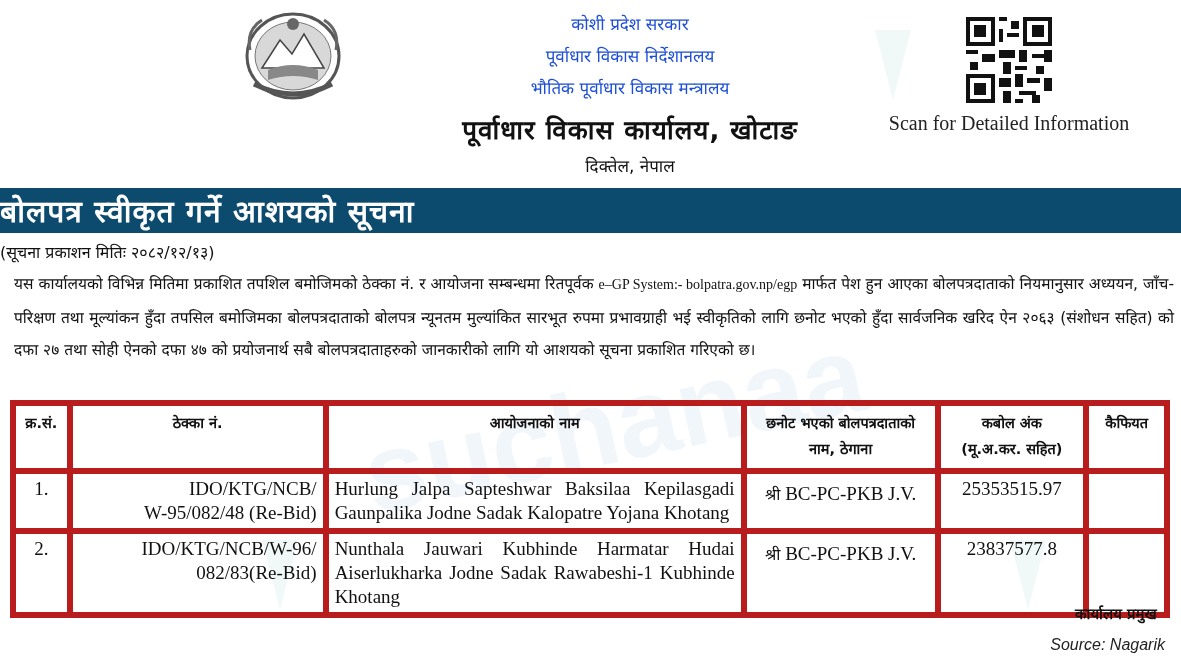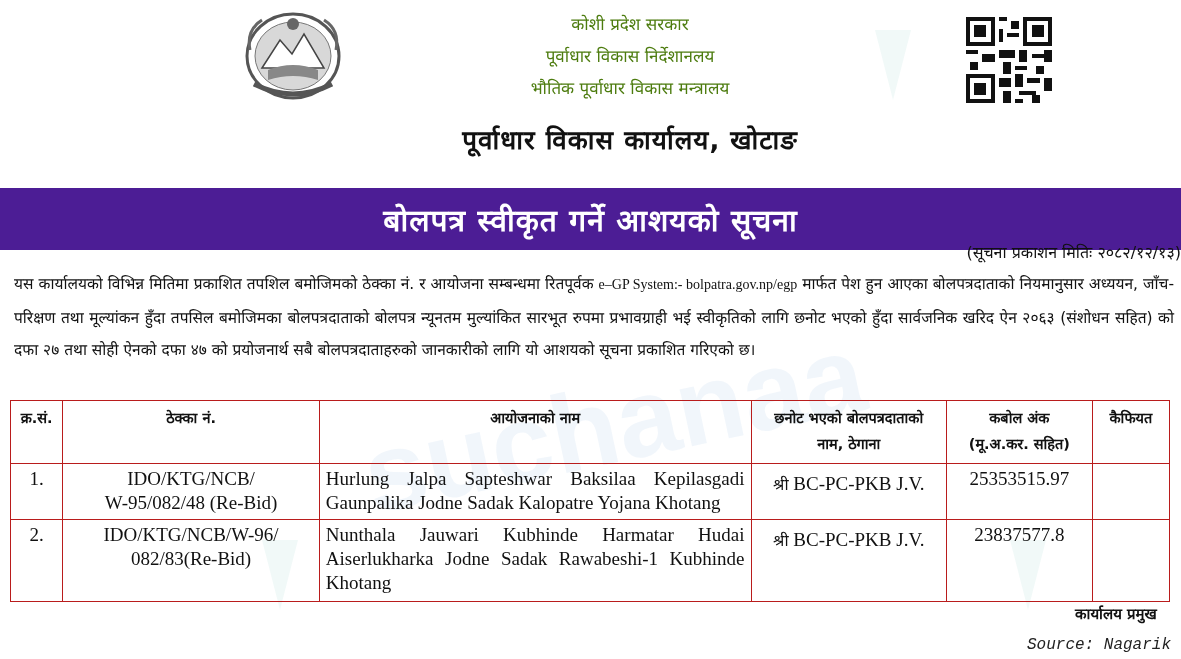--- a/index.html
+++ b/index.html
@@ -6,63 +6,63 @@
     body {
       width: 1181px; height: 659px; overflow: hidden; background: #ffffff;
       font-family: "Liberation Serif", serif; color: #111; position: relative;
     }
     .page { position: absolute; left: 0; top: 0; width: 1181px; height: 659px; }
 
     
     .header { position: absolute; left: 0; top: 0; width: 1181px; height: 188px; }
     .emblem { position: absolute; left: 242px; top: 10px; width: 102px; height: 92px; }
     .hdr-lines { position: absolute; left: 380px; top: 8px; width: 500px; text-align: center; }
-    .hdr-line { font-family: "DejaVu Sans", sans-serif; font-size: 17px; line-height: 32px; color: #4d7c0f; }
-    .office-title { font-family: "DejaVu Sans", sans-serif; font-size: 26px; font-weight: bold; line-height: 44px; letter-spacing: 1px; margin-top: 14px; }
+    .hdr-line { font-family: "DejaVu Sans", sans-serif; font-size: 17px; line-height: 32px; color: #1d4ed8; }
+    .office-title { font-family: "DejaVu Sans", sans-serif; font-size: 26px; font-weight: bold; line-height: 44px; letter-spacing: 1px; margin-top: 4px; }
     .office-loc { font-family: "DejaVu Sans", sans-serif; font-size: 17px; line-height: 28px; }
     .qr { position: absolute; left: 966px; top: 17px; width: 86px; height: 86px; }
     .qr-caption { position: absolute; left: 884px; top: 112px; width: 250px; text-align: center; font-family: "Liberation Serif", serif; font-size: 20px; color: #222; }
 
     
     .banner {
-      position: absolute; left: 0; top: 188px; width: 1181px; height: 62px;
-      background: #4c1d95; color: #fff; display: flex; align-items: center; justify-content: center;
+      position: absolute; left: 0; top: 188px; width: 1181px; height: 45px;
+      background: #0c4a6e; color: #fff; display: flex; align-items: center; justify-content: flex-start;
     }
     .banner span { font-family: "DejaVu Sans", sans-serif; font-size: 30px; font-weight: bold; letter-spacing: 1px; }
-    .pubdate { position: absolute; left: 0; top: 240px; width: 1181px; text-align: right; font-family: "DejaVu Sans", sans-serif; font-size: 16px; line-height: 26px; }
+    .pubdate { position: absolute; left: 0; top: 240px; width: 1181px; text-align: left; font-family: "DejaVu Sans", sans-serif; font-size: 16px; line-height: 26px; }
 
     
     .para {
       position: absolute; left: 14px; top: 268px; width: 1160px;
       font-family: "DejaVu Sans", sans-serif; font-size: 15.5px; line-height: 32.5px;
       text-align: justify; color: #111;
     }
     .para .eng { font-family: "Liberation Serif", serif; font-size: 14px; }
 
     
     table.bids {
       position: absolute; left: 10px; top: 400px; width: 1160px;
       border-collapse: collapse; font-family: "Liberation Serif", serif;
     }
-    table.bids th, table.bids td { border: 1px solid #b91c1c; vertical-align: top; }
+    table.bids th, table.bids td { border: 6px solid #b91c1c; vertical-align: top; }
     table.bids th {
       font-family: "DejaVu Sans", sans-serif; font-weight: bold; font-size: 14.5px;
       text-align: center; line-height: 26px; padding: 4px 4px; height: 54px; vertical-align: top;
     }
     table.bids td { font-size: 19px; line-height: 24px; padding: 3px 6px; }
     td.c-sn { text-align: center; width: 40px; }
-    td.c-contract { text-align: center; width: 250px; }
+    td.c-contract { text-align: right; width: 250px; }
     td.c-project { text-align: justify; text-align-last: left; width: 440px; }
     td.c-bidder { text-align: center; width: 190px; padding-top: 8px !important; }
     td.c-amount { text-align: center; width: 135px; }
     td.c-remarks { width: 66px; }
     .bidder-shri { font-family: "DejaVu Sans", sans-serif; font-size: 16px; }
 
     .signature { position: absolute; left: 1040px; top: 603px; font-family: "DejaVu Sans", sans-serif; font-size: 15px; font-weight: bold; margin-left: 35px; }
-    .source { position: absolute; right: 10px; top: 636px; font-family: Liberation Mono, monospace; font-style: italic; font-size: 16px; color: #222; }
+    .source { position: absolute; right: 16px; top: 636px; font-family: Liberation Sans, sans-serif; font-style: italic; font-size: 16px; color: #222; }
 
     
     .wm { position: absolute; left: 360px; top: 360px; font-family: "Liberation Sans", sans-serif; font-size: 110px; font-weight: bold; color: rgba(120,170,220,0.10); transform: rotate(-12deg); pointer-events: none; }
     .wm-shape { position: absolute; width: 0; height: 0; border-left: 18px solid transparent; border-right: 18px solid transparent; border-top: 70px solid rgba(120,200,190,0.10); }
   </style>
 </head>
 <body>
 
 <div class="page">
 
@@ -82,20 +82,21 @@
       <path d="M12 74 Q51 94 90 74" fill="none" stroke="#555" stroke-width="5"></path>
       <path d="M8 40 Q4 20 20 10" fill="none" stroke="#666" stroke-width="3"></path>
       <path d="M94 40 Q98 20 82 10" fill="none" stroke="#666" stroke-width="3"></path>
     </svg>
 
     <div class="hdr-lines">
       <div class="hdr-line">कोशी प्रदेश सरकार</div>
       <div class="hdr-line">पूर्वाधार विकास निर्देशानलय</div>
       <div class="hdr-line">भौतिक पूर्वाधार विकास मन्त्रालय</div>
       <div class="office-title">पूर्वाधार विकास कार्यालय, खोटाङ</div>
+      <div class="office-loc">दिक्तेल, नेपाल</div>
     </div>
 
     <svg class="qr" viewBox="0 0 21 21" shape-rendering="crispEdges">
       <rect width="21" height="21" fill="#fff"></rect>
       <g fill="#111">
         <rect x="0" y="0" width="7" height="1"></rect>
           <rect x="0" y="6" width="7" height="1"></rect>
           <rect x="0" y="0" width="1" height="7"></rect>
           <rect x="6" y="0" width="1" height="7"></rect>
           <rect x="2" y="2" width="3" height="3"></rect>
@@ -126,20 +127,21 @@
           <rect x="8" y="15" width="3" height="2"></rect>
           <rect x="12" y="14" width="2" height="3"></rect>
         <rect x="15" y="15" width="3" height="1"></rect>
           <rect x="19" y="15" width="2" height="3"></rect>
           <rect x="9" y="18" width="2" height="3"></rect>
           <rect x="13" y="18" width="4" height="1"></rect>
         <rect x="16" y="19" width="2" height="2"></rect>
           <rect x="12" y="20" width="2" height="1"></rect>
       </g>
     </svg>
+    <div class="qr-caption">Scan for Detailed Information</div>
   </div>
 
   <div class="banner">
     <span>बोलपत्र स्वीकृत गर्ने आशयको सूचना</span>
   </div>
   <div class="pubdate">(सूचना प्रकाशन मितिः २०८२/१२/१३)</div>
 
   <div class="para"><span>यस कार्यालयको विभिन्न मितिमा प्रकाशित तपशिल बमोजिमको ठेक्का नं. र आयोजना सम्बन्धमा रितपूर्वक </span><span class="eng">e–GP System:-  bolpatra.gov.np/egp</span><span> मार्फत पेश हुन आएका बोलपत्रदाताको नियमानुसार अध्ययन, जाँच-परिक्षण तथा मूल्यांकन हुँदा तपसिल बमोजिमका बोलपत्रदाताको बोलपत्र न्यूनतम मुल्यांकित सारभूत रुपमा प्रभावग्राही भई स्वीकृतिको लागि छनोट भएको हुँदा सार्वजनिक खरिद ऐन २०६३ (संशोधन सहित) को दफा २७ तथा सोही ऐनको दफा ४७ को प्रयोजनार्थ सबै बोलपत्रदाताहरुको जानकारीको लागि यो आशयको सूचना प्रकाशित गरिएको छ।</span></div>
 
   <table class="bids">

